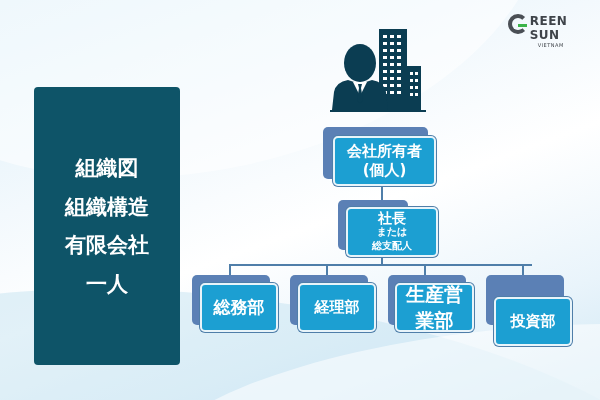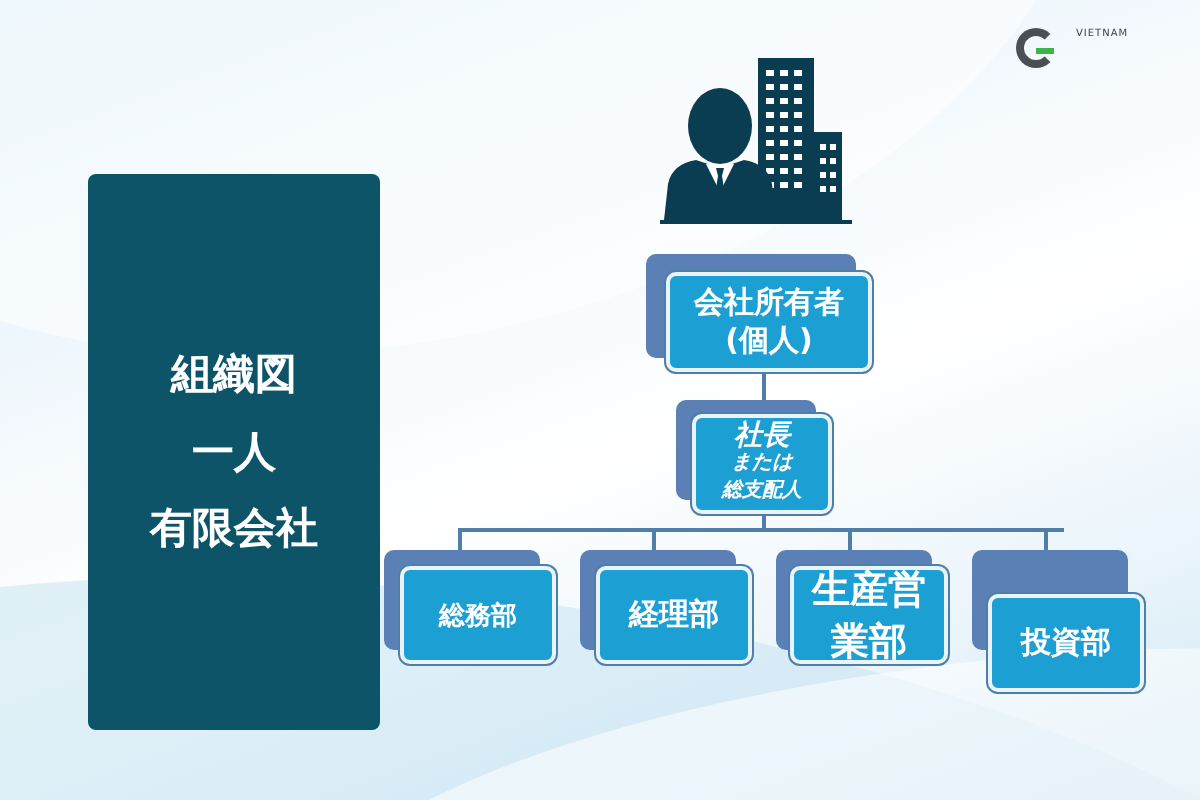--- a/index.html
+++ b/index.html
@@ -7,47 +7,49 @@
     background:linear-gradient(160deg,#dbeff9 0%,#f3f9fd 35%,#ffffff 55%,#e9f4fb 80%,#cfe7f3 100%);}
   .wave{position:absolute;border-radius:50%;}
   .w1{left:-150px;top:-250px;width:700px;height:420px;background:rgba(255,255,255,0.55);transform:rotate(-12deg);}
   .w2{left:-200px;top:300px;width:900px;height:300px;background:rgba(190,225,240,0.45);transform:rotate(8deg);}
   .w3{left:150px;top:330px;width:700px;height:200px;background:rgba(255,255,255,0.55);transform:rotate(-6deg);}
   .logo{position:absolute;left:508px;top:14px;display:flex;align-items:flex-start;}
   .logo-g{width:20px;height:20px;border-radius:50%;border:4px solid #4a4f55;border-right-color:transparent;box-sizing:border-box;position:relative;}
   .logo-g::after{content:"";position:absolute;left:6px;top:6px;width:9px;height:3px;background:#3bb44a;}
   .logo-text{margin-left:2px;font-weight:bold;color:#3f444a;font-size:12px;letter-spacing:0.5px;line-height:14px;}
   .logo-sub{font-size:5px;letter-spacing:0.5px;color:#3f444a;margin-left:10px;line-height:6px;}
-  .left-panel{position:absolute;left:44px;top:87px;width:146px;height:278px;background:#0e5468;border-radius:4px;
+  .left-panel{position:absolute;left:34px;top:87px;width:146px;height:278px;background:#0e5468;border-radius:4px;
     display:flex;flex-direction:column;align-items:center;justify-content:center;gap:0;}
   .left-panel span{color:#fff;font-weight:bold;font-size:21px;line-height:38.5px;}
   .icon-wrap{position:absolute;left:330px;top:18px;width:100px;height:100px;}
   .node{position:absolute;box-sizing:border-box;background:#1c9fd2;border:2px solid #e8f4fa;border-radius:5px;
     box-shadow:0 0 0 1px #4f7ea9;color:#fff;font-weight:bold;display:flex;flex-direction:column;align-items:center;justify-content:center;text-align:center;}
   .shadow{position:absolute;background:#5b80b5;border-radius:5px;}
   .line{position:absolute;background:#4f7ea9;}
 </style>
 </head>
 <body>
 
 <div class="wave w1"></div>
 <div class="wave w2"></div>
 <div class="wave w3"></div>
 
 <div class="logo">
   <div class="logo-g"></div>
   <div>
+    <div class="logo-text">REEN SUN</div>
     <div class="logo-sub">VIETNAM</div>
   </div>
 </div>
 
 <div class="left-panel">
   <span>組織図</span>
+  <span>組織構造</span>
+  <span>有限会社</span>
   <span>一人</span>
-  <span>有限会社</span>
 </div>
 
 <div class="icon-wrap">
   <svg width="100" height="100" viewBox="0 0 100 100">
     <rect x="49" y="11" width="28" height="81" fill="#0b3d52"></rect>
     <rect x="77" y="48" width="14" height="44" fill="#0b3d52"></rect>
     <g fill="#ffffff">
       <rect x="53" y="17" width="4" height="3"></rect>
         <rect x="60" y="17" width="4" height="3"></rect>
         <rect x="67" y="17" width="4" height="3"></rect>
@@ -100,28 +102,28 @@
 <div class="line" style="left:424px;top:264px;width:2px;height:14px;"></div>
 <div class="line" style="left:522px;top:264px;width:2px;height:14px;"></div>
 
 <div class="shadow" style="left:323px;top:127px;width:105px;height:52px;"></div>
 <div class="node" style="left:333px;top:136px;width:103px;height:50px;font-size:15px;line-height:19px;">
   <span>会社所有者</span>
   <span>(個人)</span>
 </div>
 
 <div class="shadow" style="left:338px;top:200px;width:70px;height:50px;"></div>
-<div class="node" style="left:346px;top:207px;width:70px;height:50px;line-height:15px;font-style:italic;">
+<div class="node" style="left:346px;top:207px;width:92px;height:50px;line-height:15px;">
   <span style="font-size:14px;">社長</span>
   <span style="font-size:10px;line-height:12px;">または</span>
   <span style="font-size:10px;">総支配人</span>
 </div>
 
 <div class="shadow" style="left:192px;top:275px;width:78px;height:50px;"></div>
-<div class="node" style="left:200px;top:283px;width:78px;height:49px;font-size:13px;">
+<div class="node" style="left:200px;top:283px;width:78px;height:49px;font-size:17px;">
   <span>総務部</span>
 </div>
 
 <div class="shadow" style="left:290px;top:275px;width:78px;height:50px;"></div>
 <div class="node" style="left:298px;top:283px;width:78px;height:49px;font-size:15px;">
   <span>経理部</span>
 </div>
 
 <div class="shadow" style="left:388px;top:275px;width:78px;height:50px;"></div>
 <div class="node" style="left:395px;top:283px;width:79px;height:49px;font-size:19px;align-items:flex-end;">

